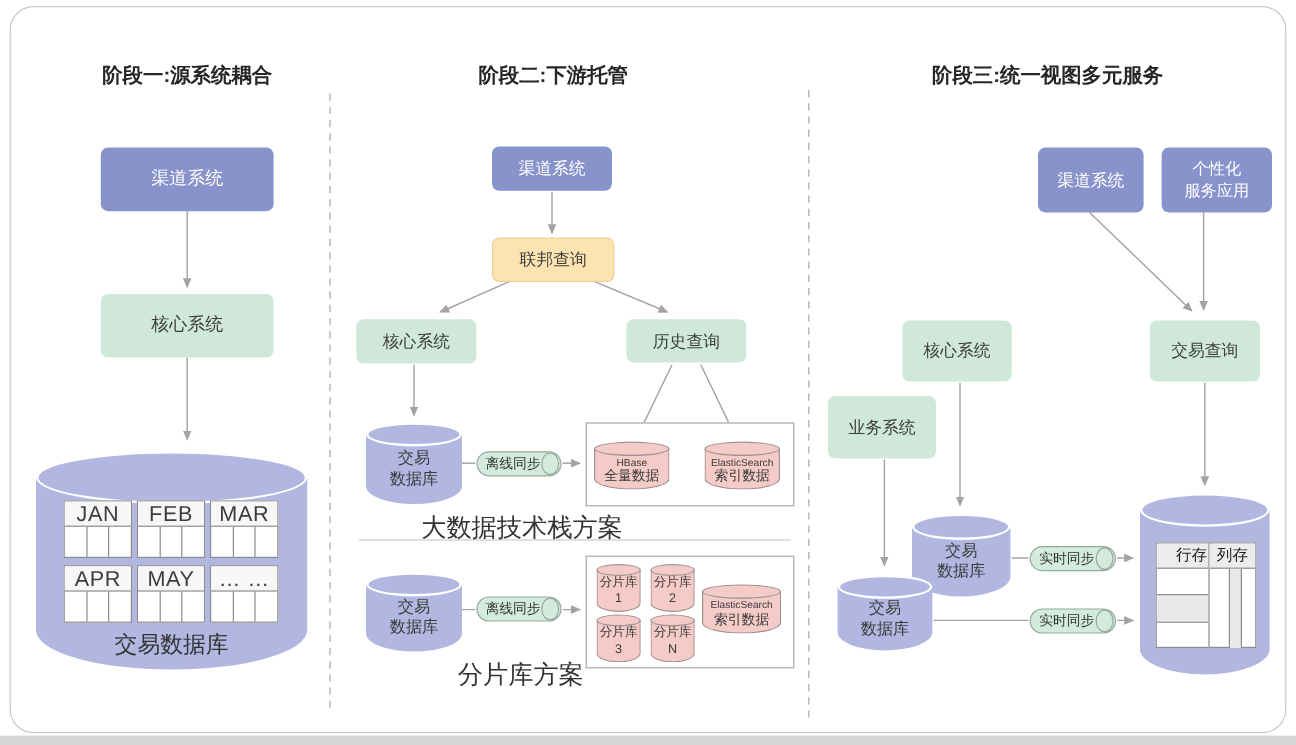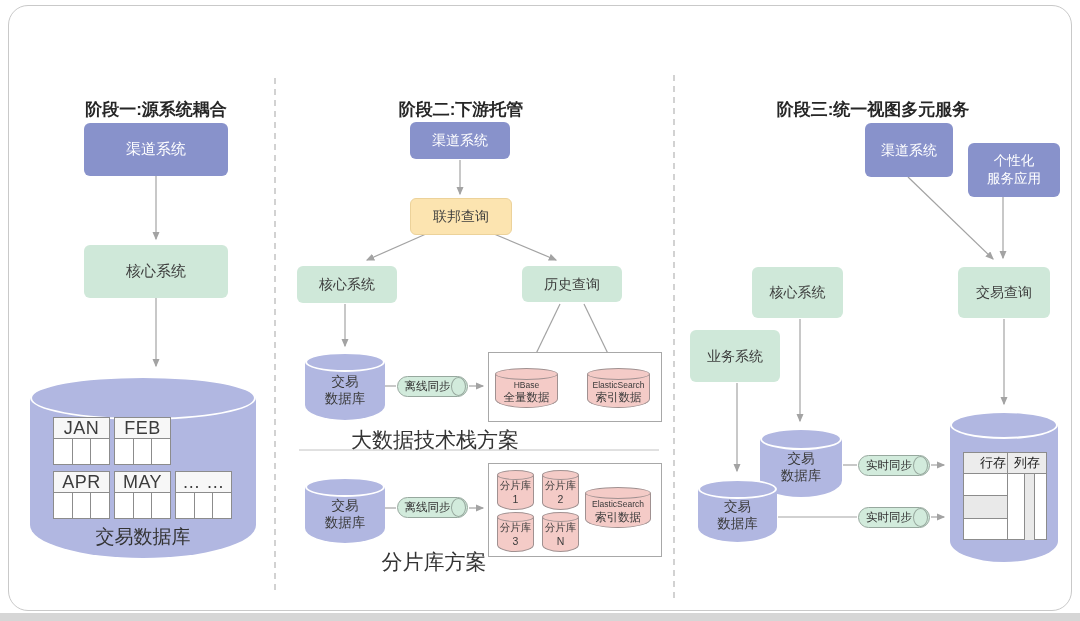--- a/index.html
+++ b/index.html
@@ -3,21 +3,21 @@
 <meta charset="utf-8">
 <style>
   html,body{margin:0;padding:0;background:#fff;}
   .canvas{position:relative;width:1080px;height:621px;background:#fff;overflow:hidden;
           font-family:"Liberation Sans","DejaVu Sans",sans-serif;}
   .outer-border{position:absolute;left:8px;top:5px;width:1062px;height:604px;
           border:1px solid #c9c9c9;border-radius:20px;}
   .bottom-strip{position:absolute;left:0;top:613px;width:1080px;height:8px;background:#d6d6d6;}
   .arrows{position:absolute;left:0;top:0;z-index:1;}
   .title{position:absolute;transform:translateX(-50%);font-size:17px;font-weight:bold;
-         color:#262626;white-space:nowrap;z-index:2;margin-top:47px;}
+         color:#262626;white-space:nowrap;z-index:2;}
   .box{position:absolute;display:flex;align-items:center;justify-content:center;text-align:center;
        border-radius:6px;font-size:14px;color:#3d3d3d;z-index:2;line-height:1.35;}
   .box.purple{background:#8892cb;color:#fff;}
   .box.green{background:#cfe8d9;}
   .box.yellow{background:#fce4b0;border:1px solid #ecd29a;}
   .ml{white-space:pre-line;}
   .cyl{position:absolute;z-index:2;}
   .cyl-top{position:absolute;left:0;right:0;top:0;height:calc(var(--ry)*2);background:var(--fill);
            border-radius:50%;z-index:2;box-sizing:border-box;}
   .cyl-body{position:absolute;left:0;right:0;top:var(--ry);bottom:0;background:var(--fill);
@@ -121,20 +121,28 @@
         </div>
     </div>
     <div class="mtable" style="left:84px;top:41px;width:57px;">
       <div class="mhead">FEB</div>
       <div class="mbody">
           <i></i>
           <i></i>
           <i></i>
         </div>
     </div>
+    <div class="mtable" style="left:145px;top:41px;width:57px;">
+      <div class="mhead">MAR</div>
+      <div class="mbody">
+          <i></i>
+          <i></i>
+          <i></i>
+        </div>
+    </div>
     <div class="mtable" style="left:23px;top:95px;width:57px;">
       <div class="mhead">APR</div>
       <div class="mbody">
           <i></i>
           <i></i>
           <i></i>
         </div>
     </div>
     <div class="mtable" style="left:84px;top:95px;width:57px;">
       <div class="mhead">MAY</div>
@@ -240,21 +248,21 @@
       <span class="cyl-sub">ElasticSearch</span>
       <span class="cyl-main">索引数据</span>
     </span>
   </div>
 
   <div class="caption" style="left:434px;top:548px;">分片库方案</div>
 
   <div class="title" style="left:873px;top:51px;">阶段三:统一视图多元服务</div>
 
   <div class="box purple" style="left:865px;top:123px;width:88px;height:54px;">渠道系统</div>
-  <div class="box purple ml" style="left:968px;top:123px;width:92px;height:54px;font-size:13.5px;margin-top:20px;">个性化
+  <div class="box purple ml" style="left:968px;top:123px;width:92px;height:54px;font-size:13.5px;">个性化
 服务应用</div>
   <div class="box green" style="left:752px;top:267px;width:91px;height:51px;">核心系统</div>
   <div class="box green" style="left:958px;top:267px;width:92px;height:51px;">交易查询</div>
   <div class="box green" style="left:690px;top:330px;width:90px;height:52px;">业务系统</div>
 
   <div class="cyl purple-cyl" style="left:760px;top:428px;width:82px;height:69px;--ry:11px;">
     <i class="cyl-top"></i>
     <i class="cyl-body"></i>
     <span class="cyl-text ml" style="font-size:13.5px;">交易
 数据库</span>

